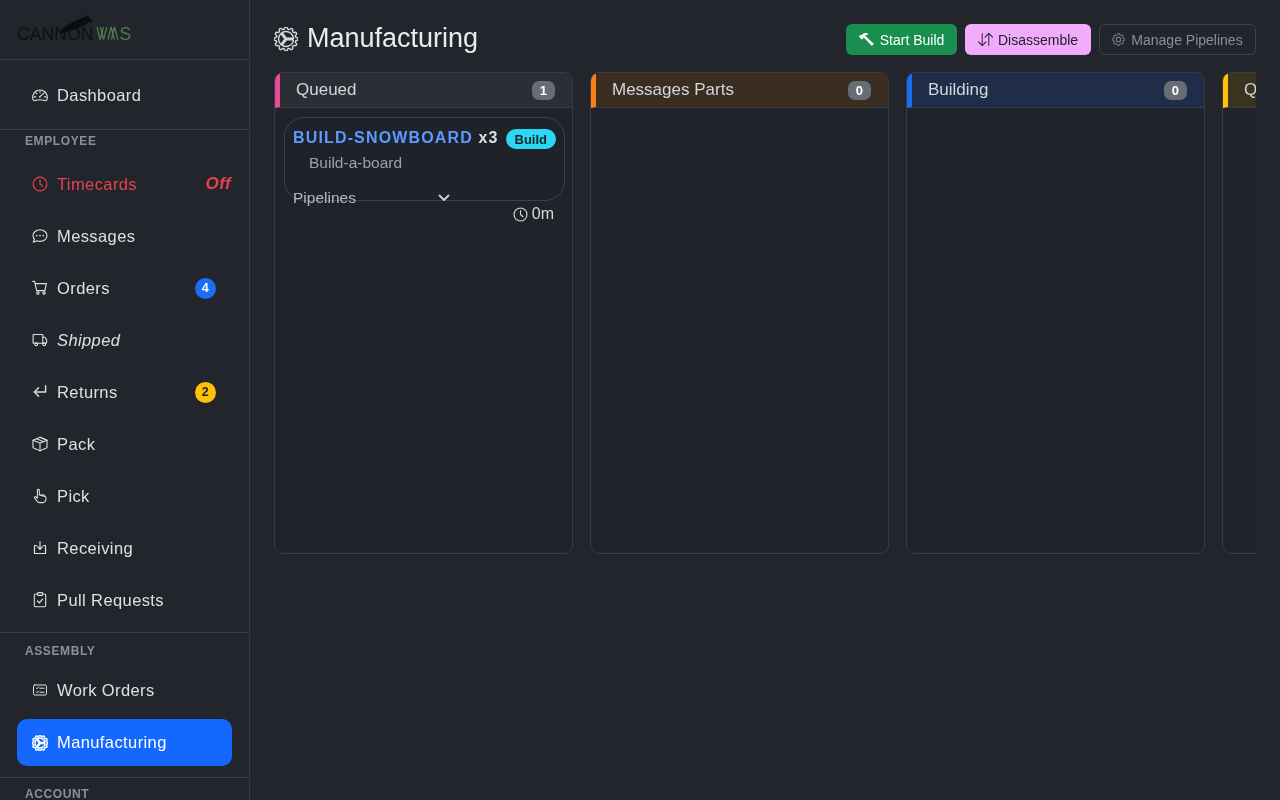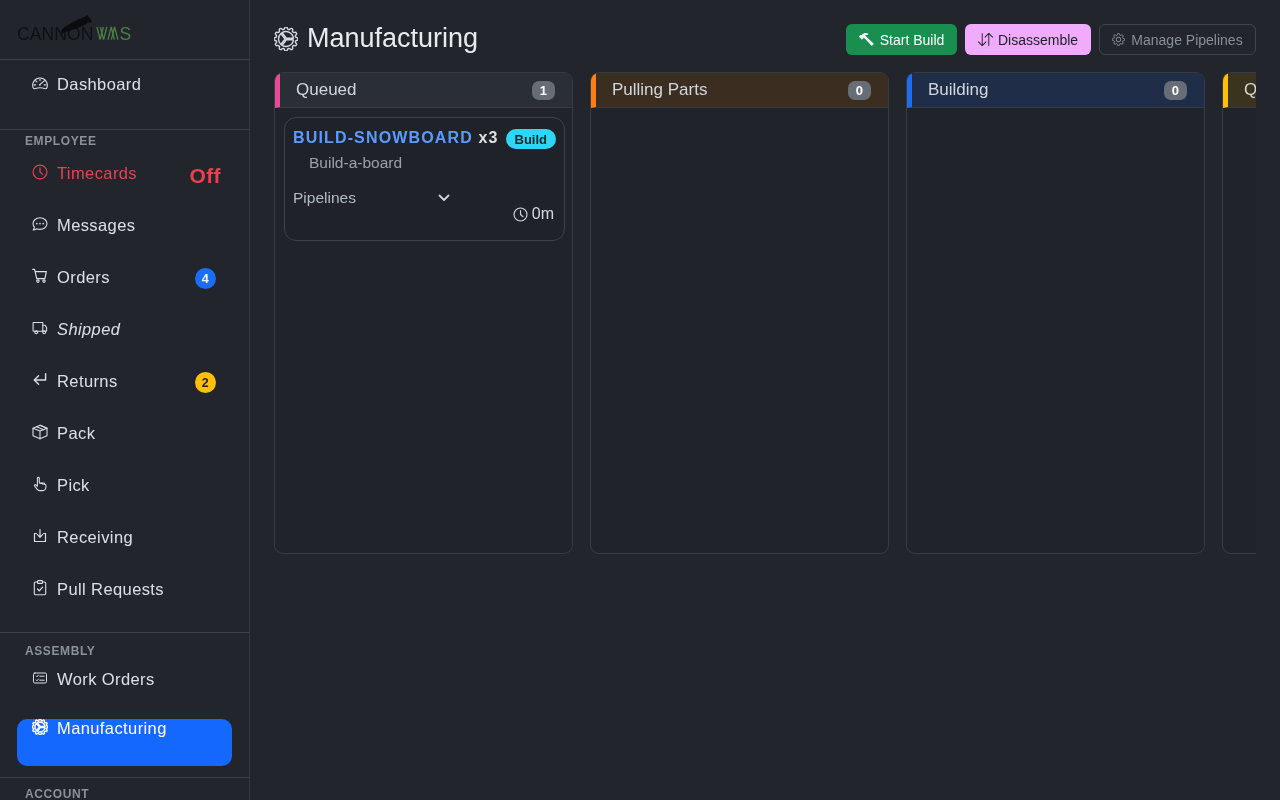--- a/index.html
+++ b/index.html
@@ -3,21 +3,21 @@
 <meta charset="utf-8">
 <style>
   * { margin:0; padding:0; box-sizing:border-box; }
   html,body { -webkit-font-smoothing:antialiased; width:1280px; height:800px; overflow:hidden; background:#22262c; font-family:"Liberation Sans", sans-serif; }
   .abs { position:absolute; }
   #app { position:relative; width:1280px; height:800px; background:#22262c; }
 
   
   #sidebar { position:absolute; left:0; top:0; width:250px; height:800px; background:#22262c; border-right:1px solid #32383e; }
   .sdiv { position:absolute; left:0; width:249px; height:1px; background:#3a4046; }
-  .navrow { position:absolute; left:9px; width:232px; height:40px; display:flex; align-items:flex-start; color:#dce0e4; font-size:16.5px; letter-spacing:0.4px; }
+  .navrow { position:absolute; left:9px; width:232px; height:40px; display:flex; align-items:center; color:#dce0e4; font-size:16.5px; letter-spacing:0.4px; }
   .navrow .nicon { width:16px; height:16px; margin-left:23px; margin-right:9px; flex:0 0 16px; display:flex; }
   .navrow svg { width:16px; height:16px; }
   .seclabel { position:absolute; left:25px; color:#8a9199; font-size:12px; font-weight:bold; letter-spacing:0.6px; }
   .badge-circ { position:absolute; right:25px; width:21px; height:21px; border-radius:50%; font-size:12.5px; font-weight:bold; display:flex; align-items:center; justify-content:center; }
   .red { color:#e8414f; }
 </style>
 </head>
 <body>
 <div id="app">
   <div id="sidebar">
@@ -49,21 +49,21 @@
         </span>Dashboard</div>
 
     <div class="sdiv" style="top:129px;"></div>
     <div class="seclabel" style="top:134px;">EMPLOYEE</div>
 
     <div class="navrow red" style="top:164px;"><span class="nicon" id="ic-clock">
           <svg viewBox="0 0 16 16" width="100%" height="100%" fill="none" stroke="currentColor" stroke-width="1.4" stroke-linecap="round" stroke-linejoin="round">
             <circle cx="8" cy="8" r="6.9" stroke-width="1.2"></circle>
             <path d="M8 3.9 V8 L10.7 10.4" stroke-width="1.2"></path>
           </svg>
-        </span>Timecards<span style="position:absolute; right:20px; font-weight:bold; font-size:21px;">Off</span></div>
+        </span>Timecards<span style="position:absolute; right:10px; font-weight:bold; font-size:17px;font-style:italic;">Off</span></div>
     <div class="navrow" style="top:216px;"><span class="nicon" id="ic-chat">
           <svg viewBox="0 0 16 16" width="100%" height="100%" fill="none" stroke="currentColor" stroke-width="1.4" stroke-linecap="round" stroke-linejoin="round">
             <path d="M8 13.4 c3.85 0 7-2.55 7-5.8 S11.85 1.8 8 1.8 1 4.35 1 7.6 c0 1.4.55 2.6 1.45 3.6 -.2 1.1-.65 2.1-1.3 2.8 1.2 0 2.55-.55 3.6-1.3 1 .45 2.1.7 3.25.7z" stroke-width="1.1"></path>
             <circle cx="4.8" cy="7.6" r=".85" fill="currentColor" stroke="none"></circle>
             <circle cx="8" cy="7.6" r=".85" fill="currentColor" stroke="none"></circle>
             <circle cx="11.2" cy="7.6" r=".85" fill="currentColor" stroke="none"></circle>
           </svg>
         </span>Messages</div>
     <div class="navrow" style="top:268px;"><span class="nicon" id="ic-cart">
           <svg viewBox="0 0 16 16" width="100%" height="100%" fill="none" stroke="currentColor" stroke-width="1.4" stroke-linecap="round" stroke-linejoin="round">
@@ -180,21 +180,21 @@
                     <svg viewBox="0 0 16 16" width="100%" height="100%" fill="none" stroke="currentColor" stroke-width="1.4" stroke-linecap="round" stroke-linejoin="round">
                       <circle cx="8" cy="8" r="6.9" stroke-width="1.2"></circle>
                       <path d="M8 3.9 V8 L10.7 10.4" stroke-width="1.2"></path>
                     </svg>
                   </span>0m</div>
             </div>
           </div>
         </div>
         <div class="col">
           <div class="colhead" style="background:#3b2d20; border-left:5px solid #fd7e14;">
-              <span>Pulling Parts</span>
+              <span>Messages Parts</span>
               <span class="cbadge">0</span>
             </div>
           <div class="colbody"></div>
         </div>
         <div class="col">
           <div class="colhead" style="background:#202d49; border-left:5px solid #1b6ef3;">
               <span>Building</span>
               <span class="cbadge">0</span>
             </div>
           <div class="colbody"></div>
@@ -210,14 +210,14 @@
   </div>
 </div>
 
 <style>
   .hbtn { height:31px; border-radius:6px; font-size:14px; display:flex; align-items:center; justify-content:center; white-space:nowrap; }
   .bicon { margin-right:6px; display:flex; }
   .col { flex:0 0 299px; height:482px; border:1px solid #363c44; border-radius:9px; background:#20242a; overflow:hidden; }
   .colhead { height:35px; display:flex; align-items:center; padding:0 17px 0 16px; color:#d2d7dc; font-size:17px; border-bottom:1px solid #363c44; }
   .cbadge { margin-left:auto; background:#666d76; color:#fff; font-weight:bold; font-size:13px; border-radius:7px; padding:2px 8px; }
   .colbody { height:446px; padding:8px; }
-  #card { position:relative; margin-left:1px; margin-top:1px; width:281px; height:124px; border:1px solid #3d434c; border-radius:12px; background:#1f2329;text-align:center; }
+  #card { position:relative; margin-left:1px; margin-top:1px; width:281px; height:84px; border:1px solid #3d434c; border-radius:20px; background:#1f2329;text-align:center; }
 </style>
 
 </body></html>

